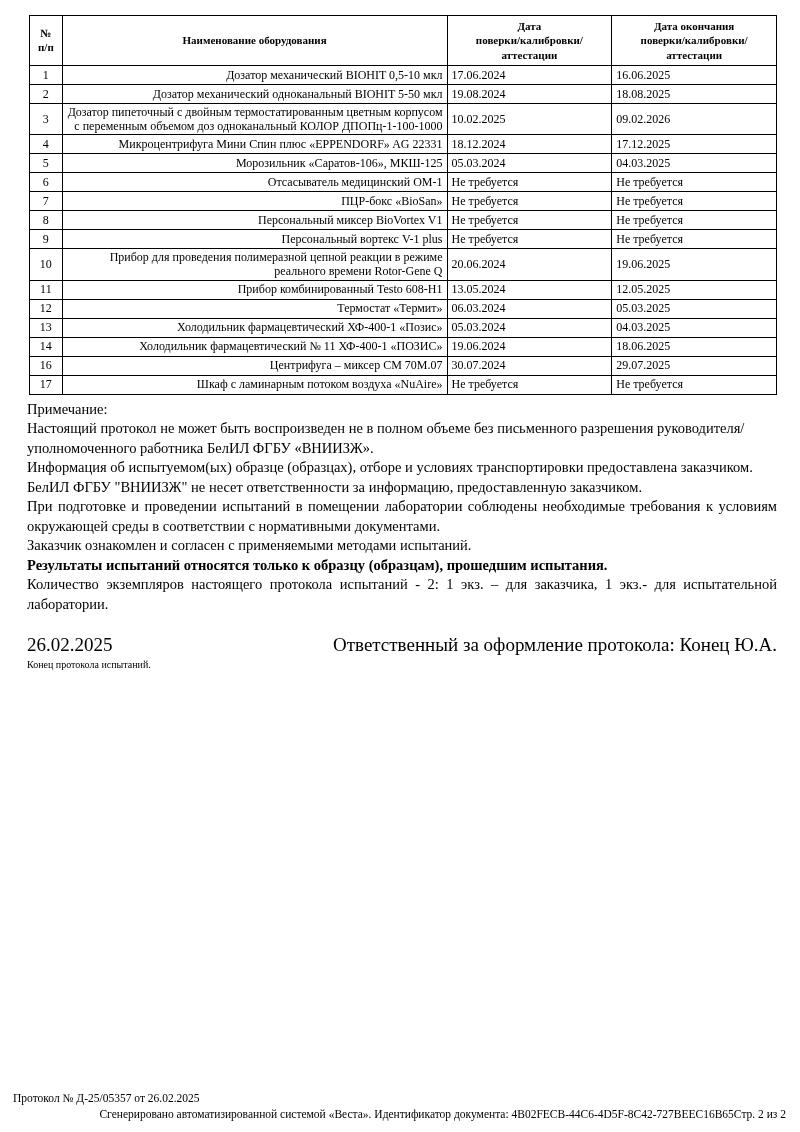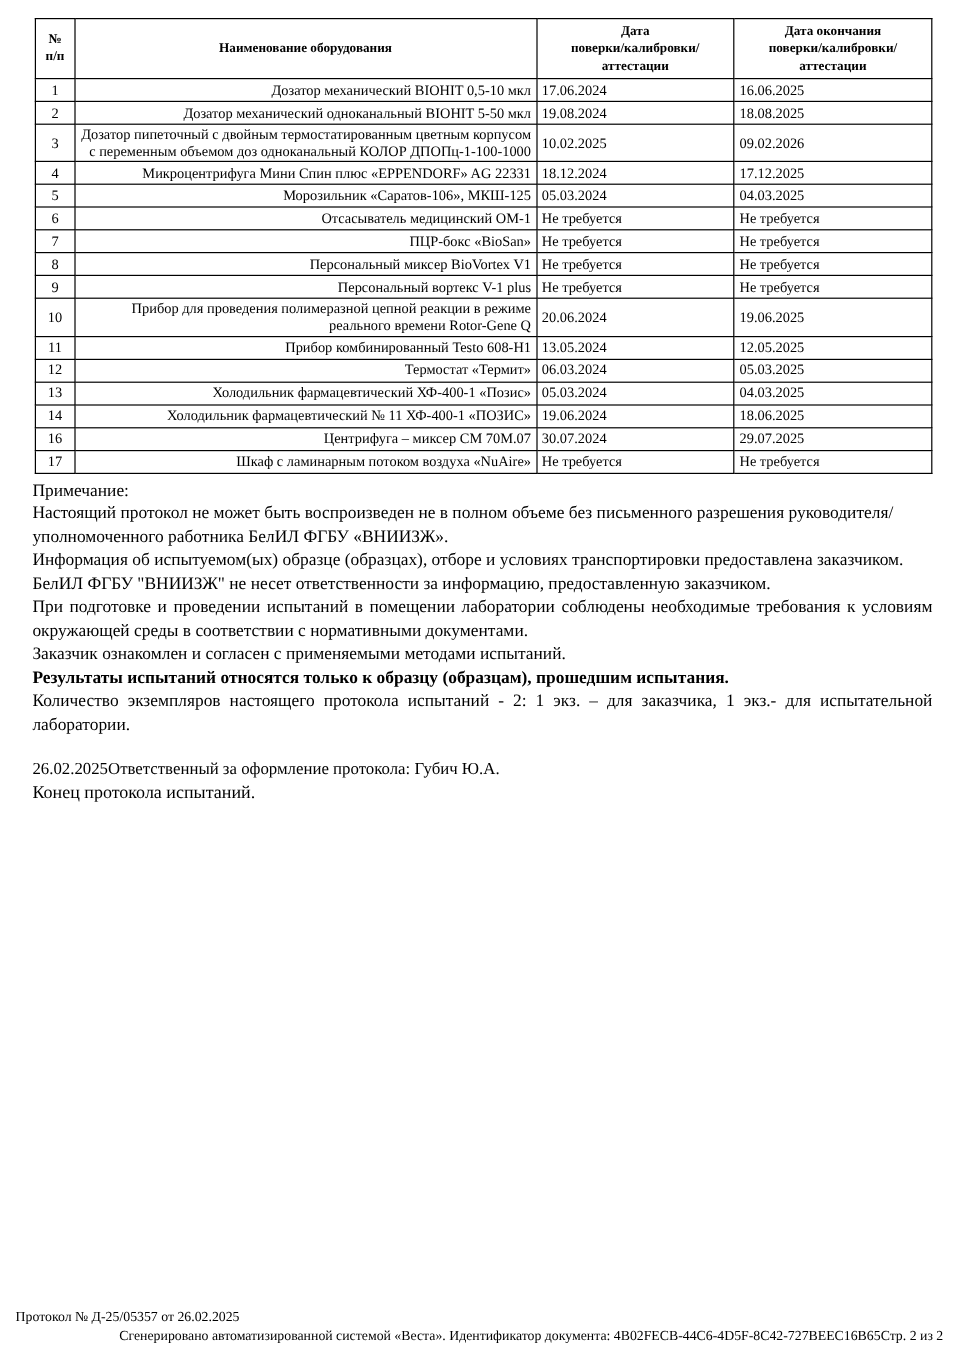--- a/index.html
+++ b/index.html
@@ -38,24 +38,24 @@
   .c-name { width: 382px; text-align: right; }
   .c-date { width: 158px; }
   table.equip td { height: 16px; }
 
   .notes { margin-top: 5px; font-size: 14.5px; line-height: 19.5px; }
   .notes p { margin: 0; }
   .just { text-align: justify; }
   .bold { font-weight: bold; }
 
   .sig-row {
-    display: flex; align-items: baseline;
-    margin-top: 20px; font-size: 14px;
-  }
-  .end-line { font-size: 15px; margin-top: 3px; }
+    display: flex; justify-content: space-between; align-items: baseline;
+    margin-top: 20px; font-size: 19px;
+  }
+  .end-line { font-size: 10px; margin-top: 3px; }
 
   .footer {
     position: absolute; left: 13px; right: 14px; bottom: 10px;
     font-size: 11.5px; line-height: 15.5px;
   }
   .footer-line2 { display: flex; justify-content: flex-end; }
 </style>
 </head>
 <body>
 
@@ -196,21 +196,21 @@
       <p>Информация об испытуемом(ых) образце (образцах), отборе и условиях транспортировки предоставлена заказчиком.</p>
       <p>БелИЛ ФГБУ "ВНИИЗЖ" не несет ответственности за информацию, предоставленную заказчиком.</p>
       <p class="just">При подготовке и проведении испытаний в помещении лаборатории соблюдены необходимые требования к условиям окружающей среды в соответствии с нормативными документами.</p>
       <p>Заказчик ознакомлен и согласен с применяемыми методами испытаний.</p>
       <p class="bold">Результаты испытаний относятся только к образцу (образцам), прошедшим испытания.</p>
       <p class="just">Количество экземпляров настоящего протокола испытаний - 2: 1 экз. – для заказчика, 1 экз.- для испытательной лаборатории.</p>
     </div>
 
     <div class="sig-row">
       <span>26.02.2025</span>
-      <span>Ответственный за оформление протокола: Губич Ю.А.</span>
+      <span>Ответственный за оформление протокола: Конец Ю.А.</span>
     </div>
     <div class="end-line">Конец протокола испытаний.</div>
 
   </div>
 
   <div class="footer">
     <div>Протокол № Д-25/05357 от 26.02.2025</div>
     <div class="footer-line2">
       <span>Сгенерировано автоматизированной системой «Веста». Идентификатор документа: 4B02FECB-44C6-4D5F-8C42-727BEEC16B65</span>
       <span>Стр. 2 из 2</span>

